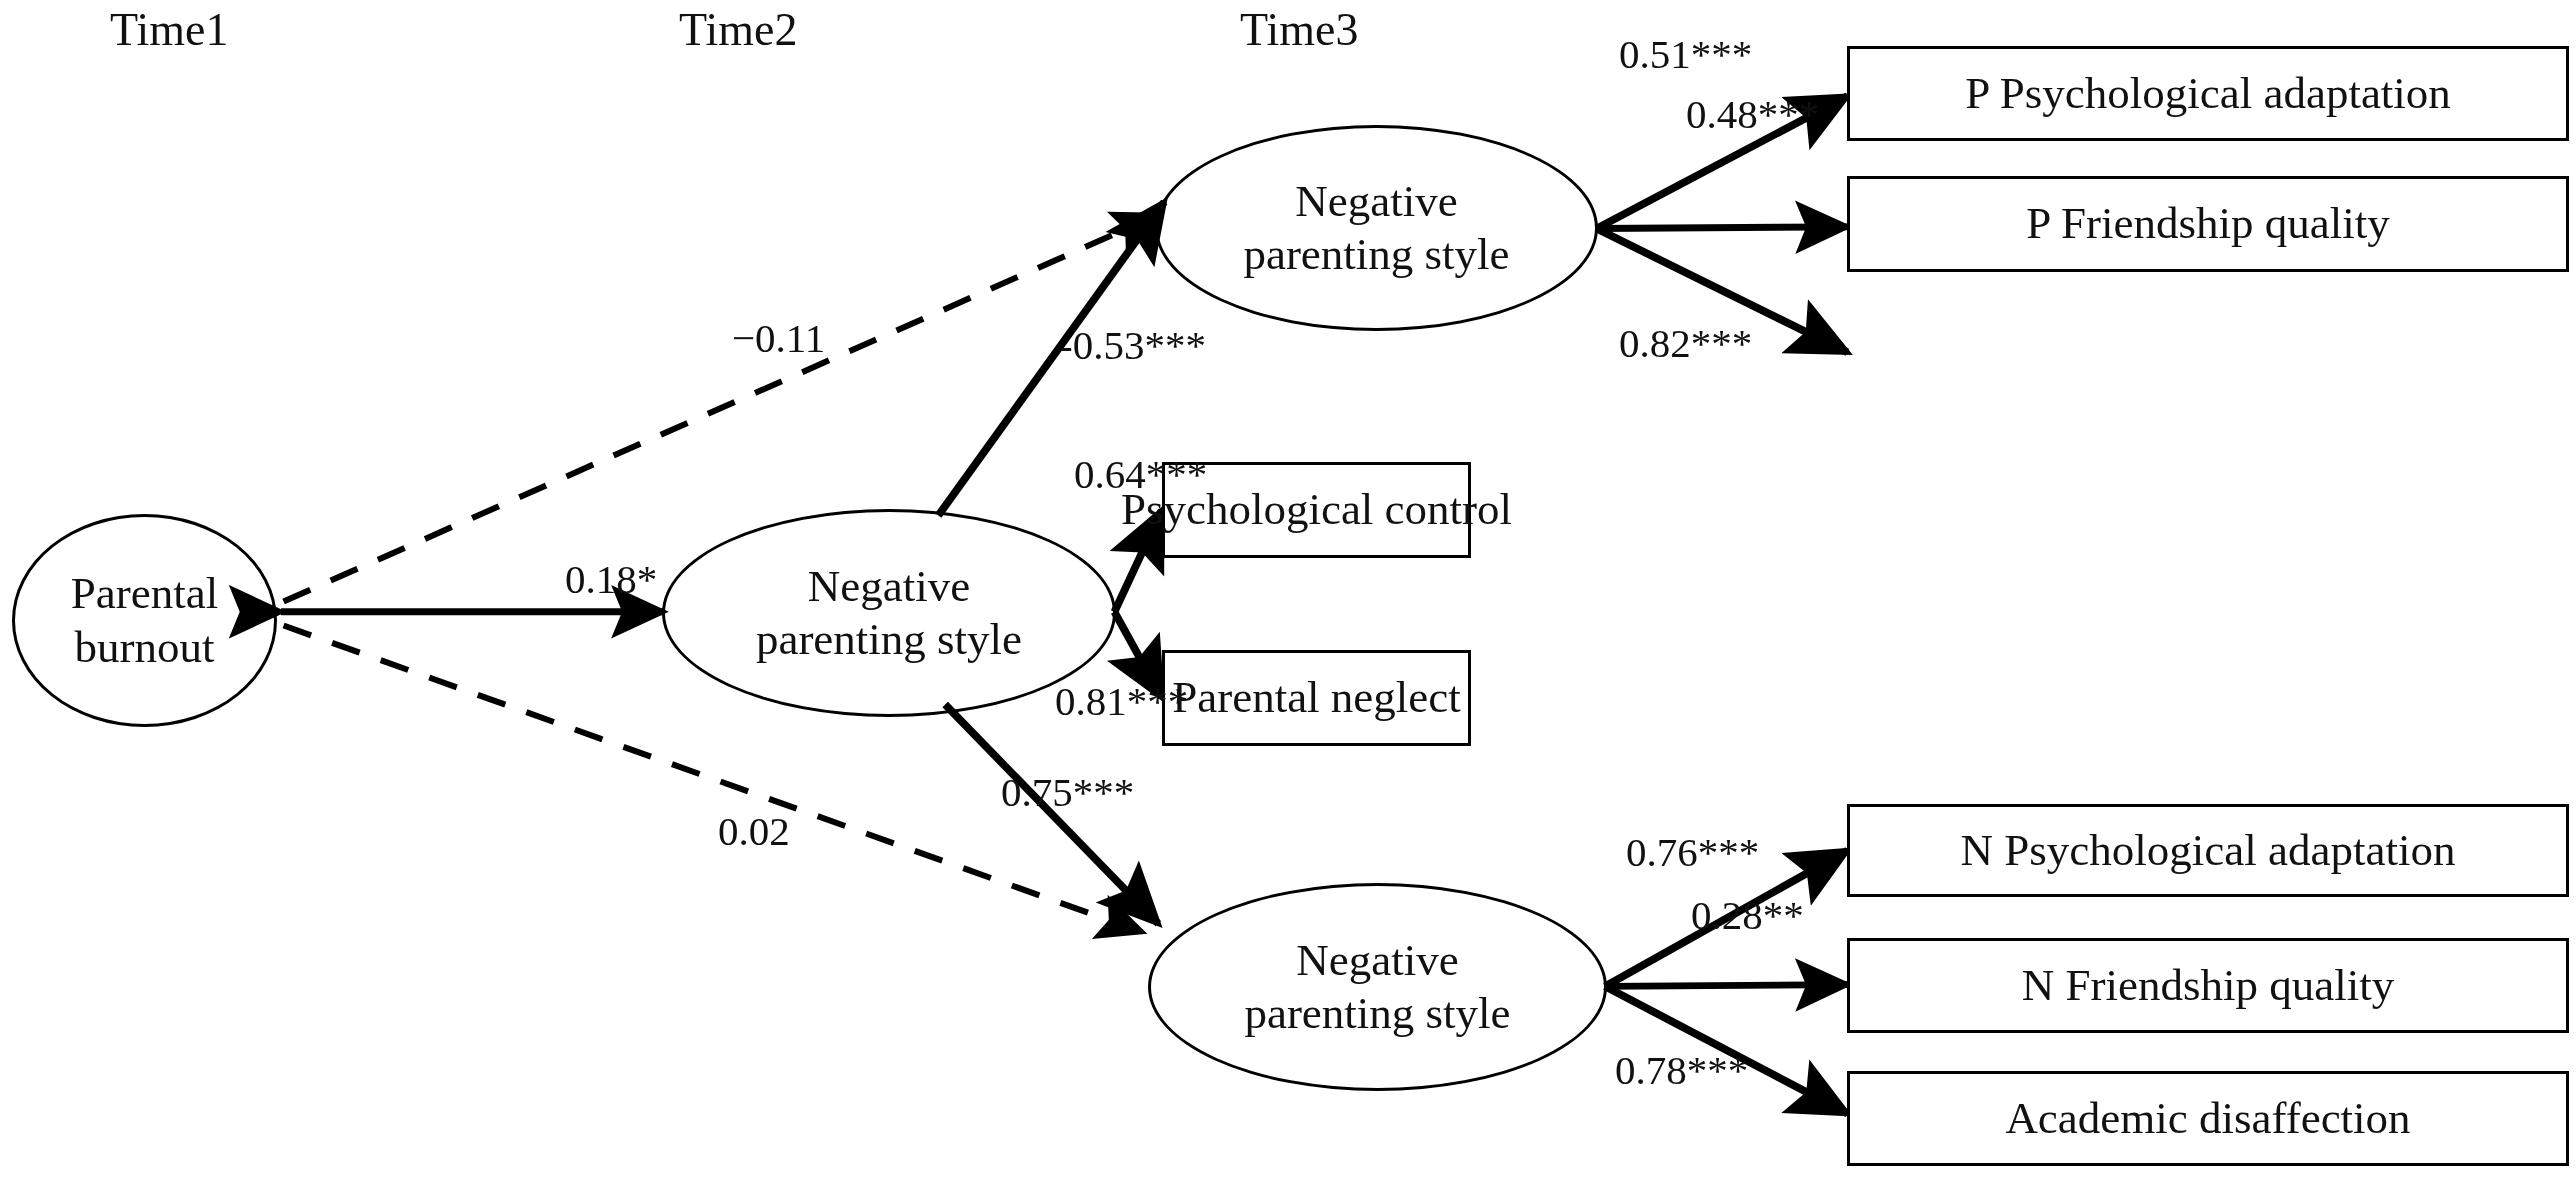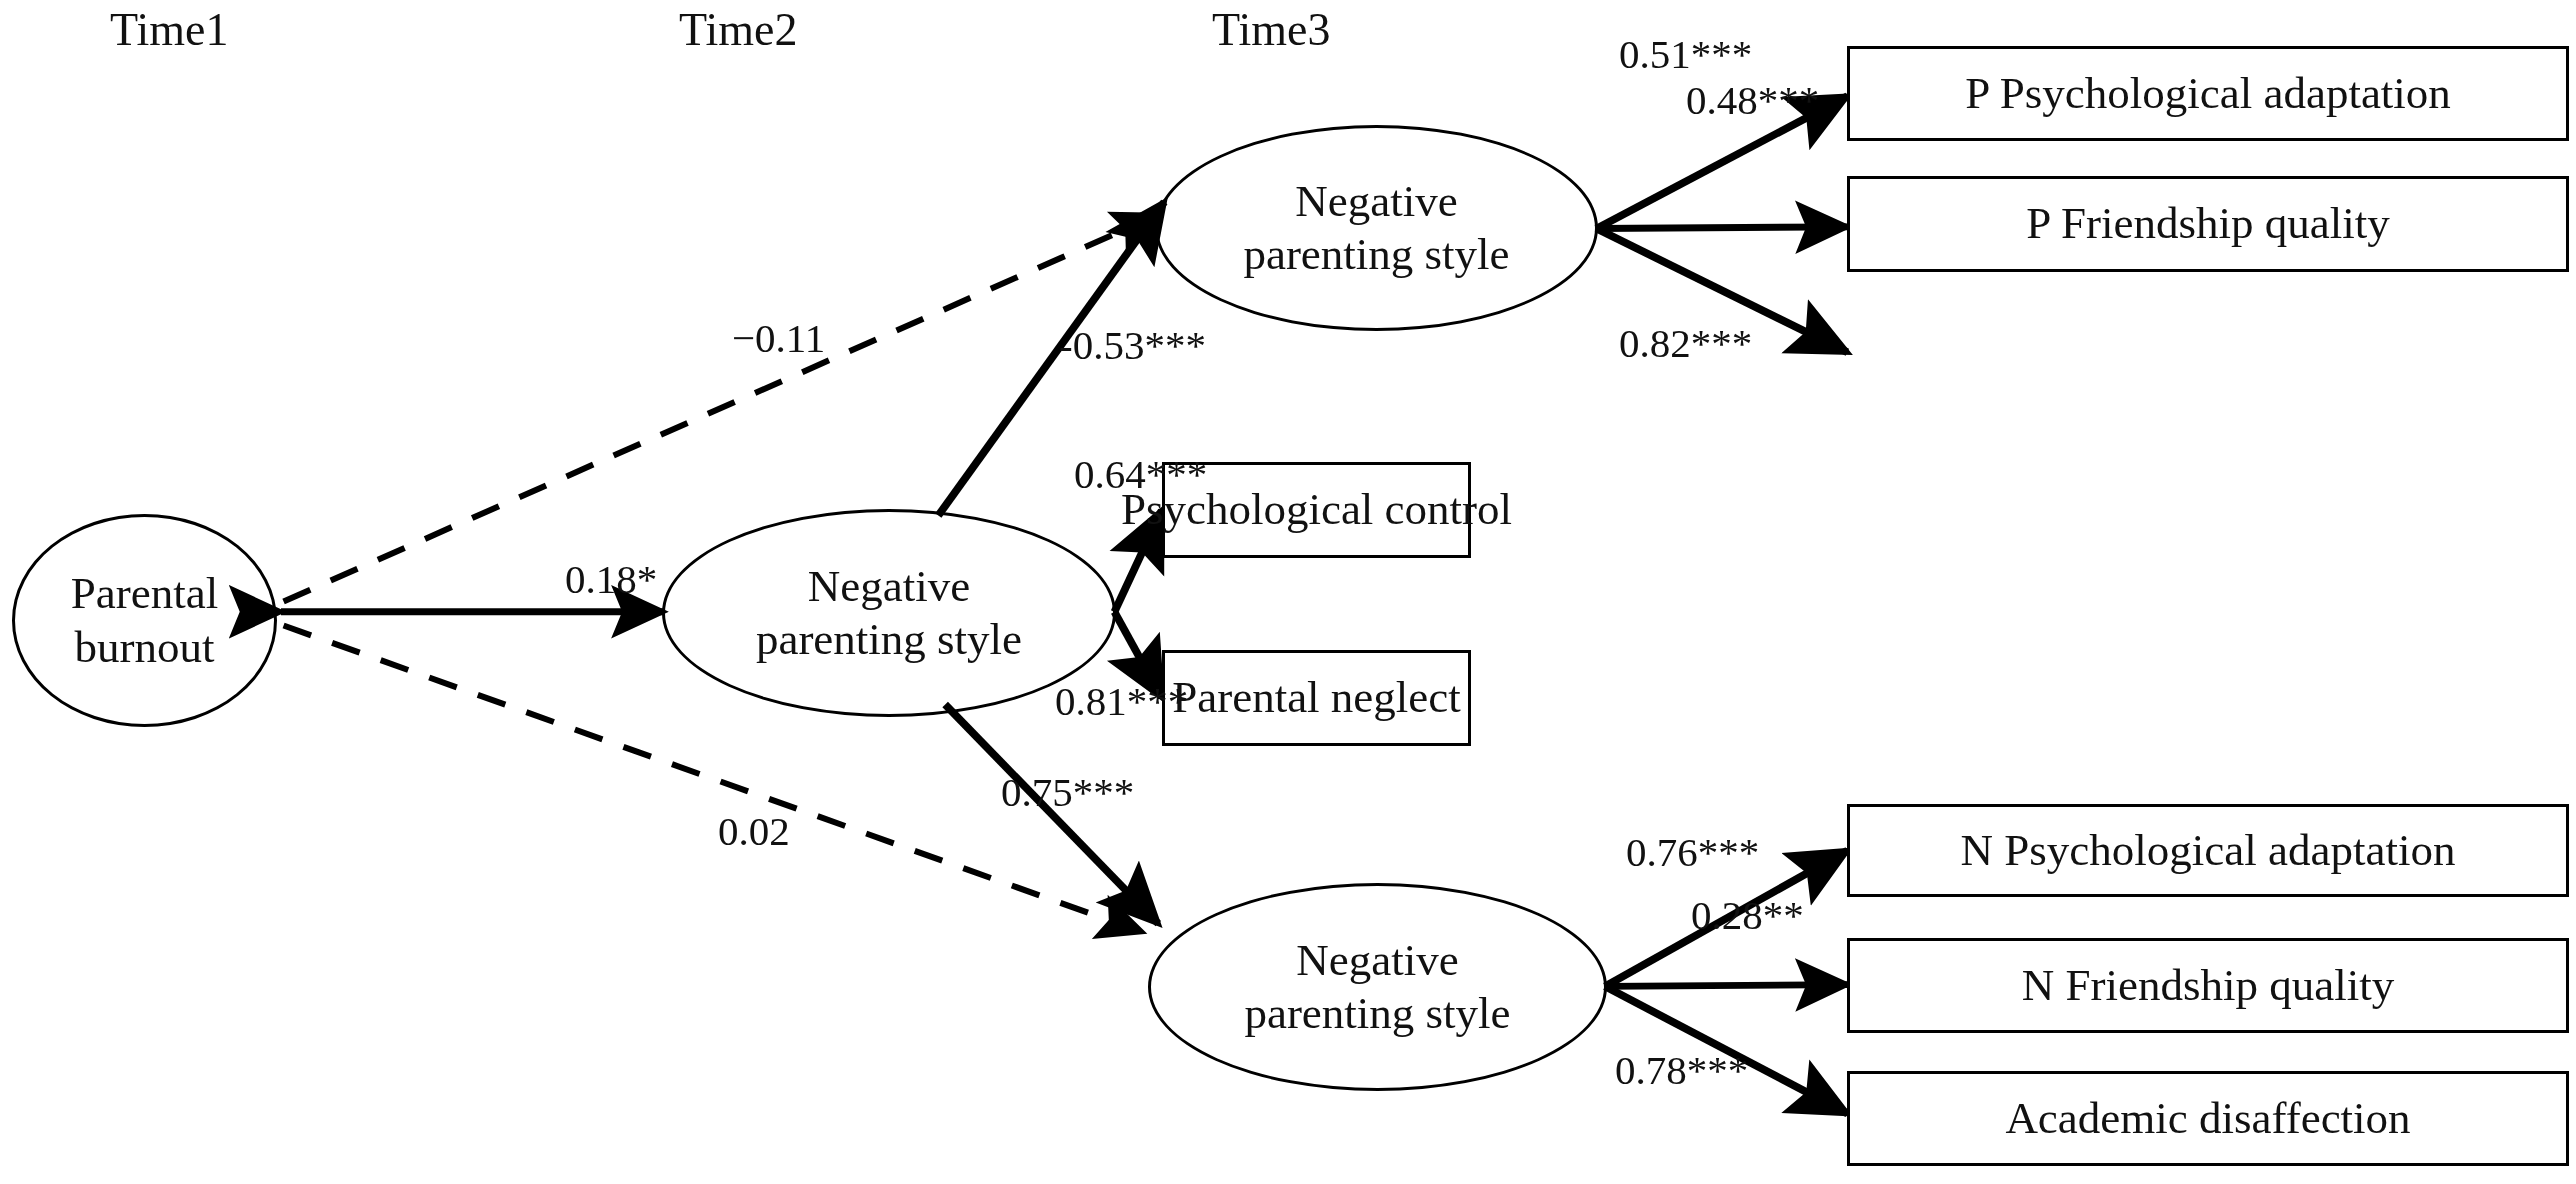--- a/index.html
+++ b/index.html
@@ -105,21 +105,21 @@
 
     <line x1="1868" y1="1148" x2="2150" y2="990" stroke="#000" stroke-width="9" marker-end="url(#arrowhead)"></line>
 
     <line x1="1868" y1="1148" x2="2150" y2="1146" stroke="#000" stroke-width="8" marker-end="url(#arrowhead)"></line>
 
     <line x1="1868" y1="1148" x2="2150" y2="1296" stroke="#000" stroke-width="9" marker-end="url(#arrowhead)"></line>
   </svg>
 
   <div class="time-header" style="left:110px; top:6.9px;">Time1</div>
   <div class="time-header" style="left:679px; top:6.9px;">Time2</div>
-  <div class="time-header" style="left:1212px; top:6.9px;">Time3</div>
+  <div class="time-header" style="left:1240px; top:6.9px;">Time3</div>
 
   <div class="node-ellipse" style="left:12px; top:514px; width:265px; height:213px;">
     <div>
       <span>Parental</span>
       <span>burnout</span>
     </div>
   </div>
 
   <div class="node-ellipse" style="left:662px; top:509px; width:454px; height:208px;">
     <div>
@@ -180,21 +180,21 @@
   <div class="path-label" style="left:1059px; top:325px;">-0.53***</div>
 
   <div class="path-label" style="left:1001px; top:772px;">0.75***</div>
 
   <div class="path-label" style="left:1074px; top:454px;">0.64***</div>
 
   <div class="path-label" style="left:1055px; top:681px;">0.81***</div>
 
   <div class="path-label" style="left:1619px; top:34px;">0.51***</div>
 
-  <div class="path-label" style="left:1686px; top:80px;">0.48***</div>
+  <div class="path-label" style="left:1686px; top:94px;">0.48***</div>
 
   <div class="path-label" style="left:1619px; top:323px;">0.82***</div>
 
   <div class="path-label" style="left:1626px; top:832px;">0.76***</div>
 
   <div class="path-label" style="left:1691px; top:895px;">0.28**</div>
 
   <div class="path-label" style="left:1615px; top:1050px;">0.78***</div>
 
 </div>

